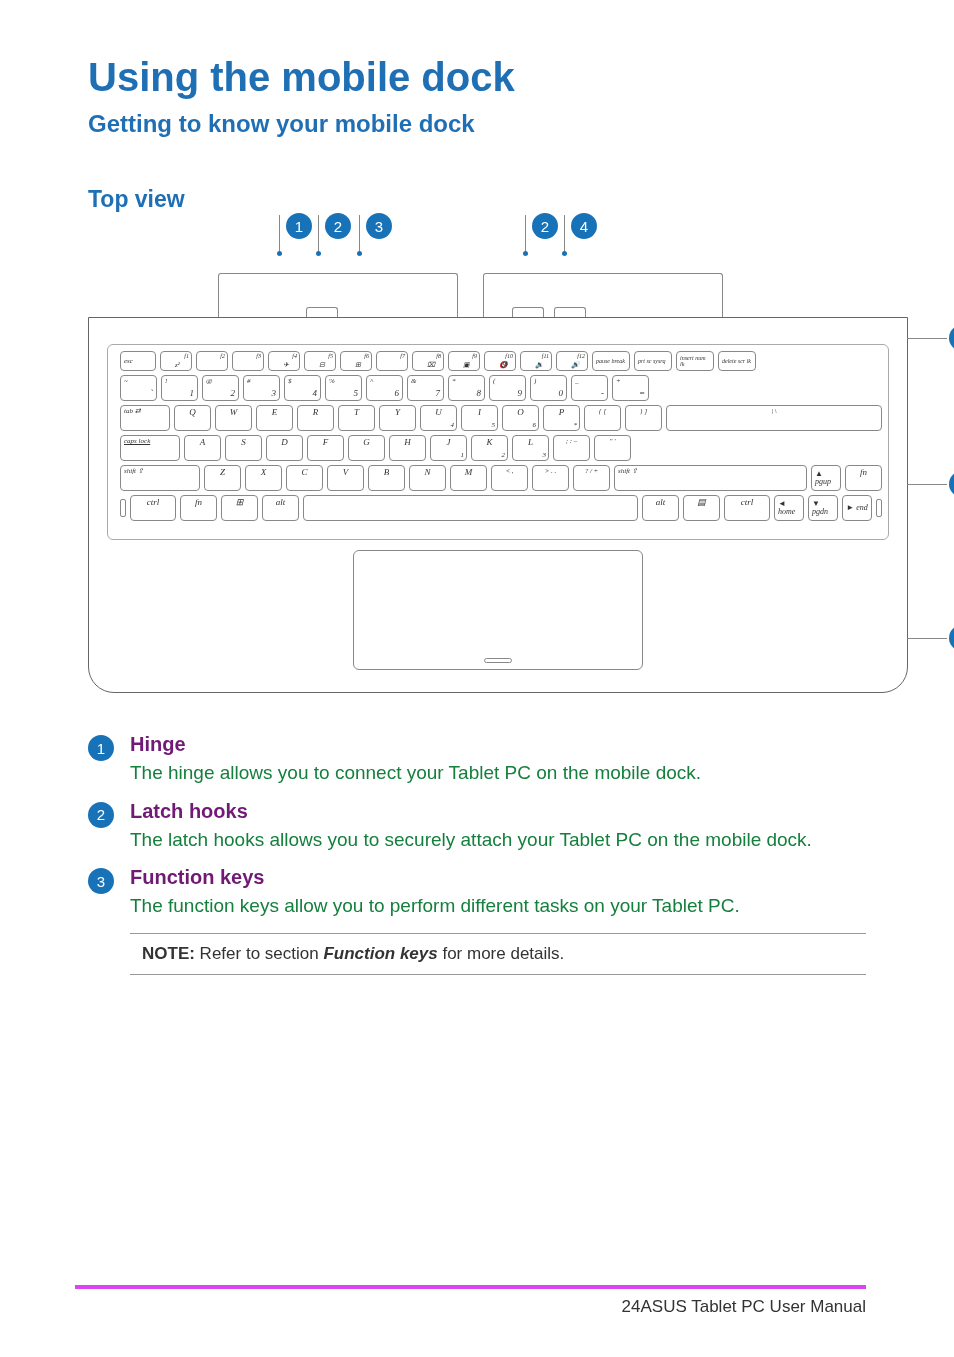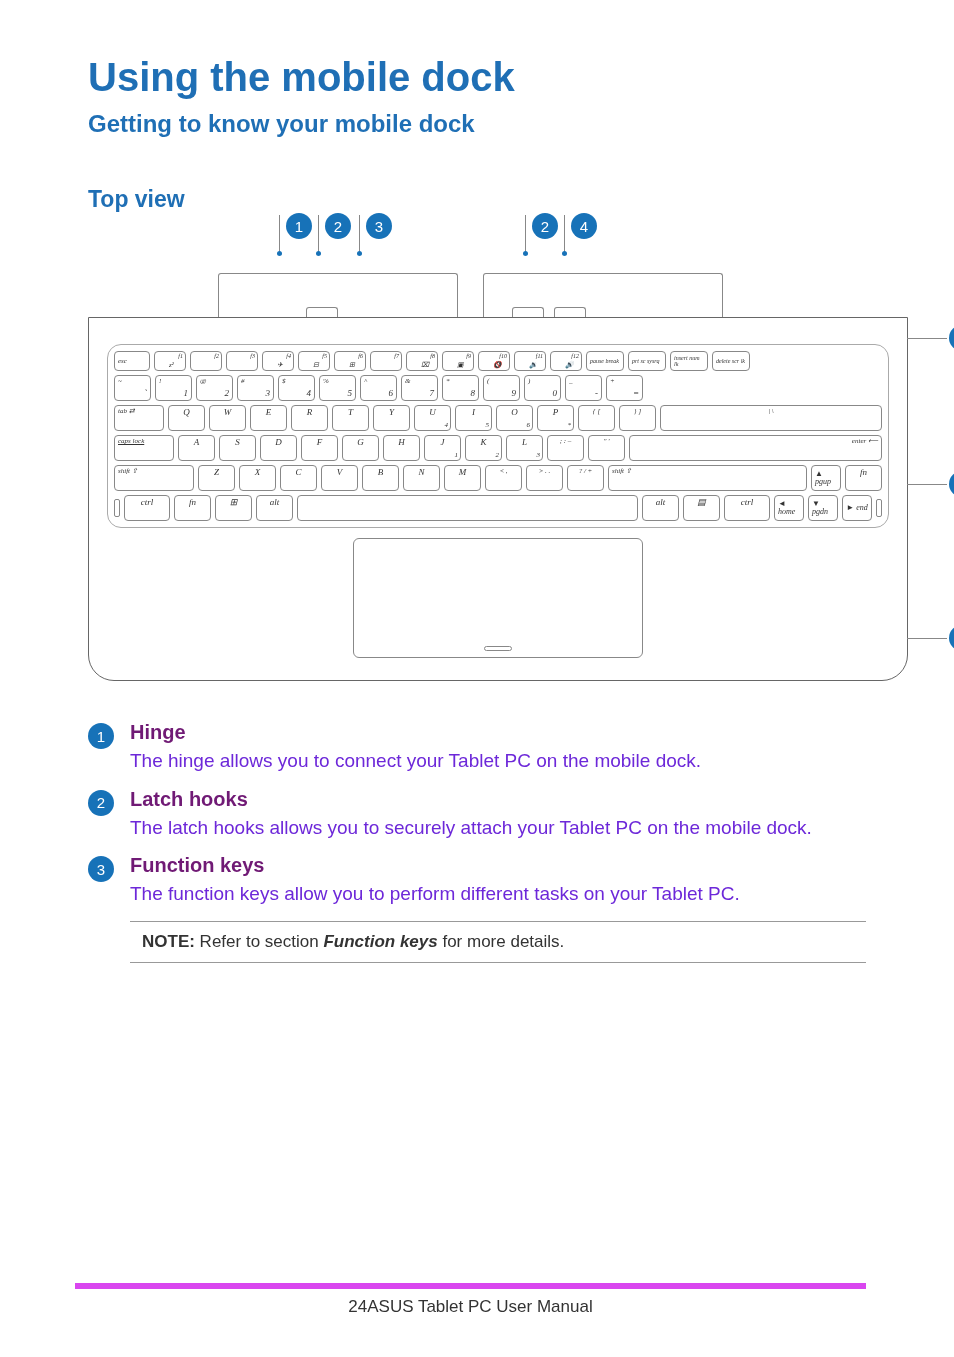--- a/index.html
+++ b/index.html
@@ -109,25 +109,25 @@
     position: relative;
     padding: 26px 18px 22px 18px;
   }
   .rside-wrap { position:absolute; right:-80px; top:0; height:100%; width:80px; }
   .rline { position:absolute; height:1px; background:#888; left:0; width:40px;}
   .rbadge { position:absolute; left:42px; width:26px; height:26px; border-radius:50%; background:#1772b8; color:#fff; display:flex;align-items:center;justify-content:center;font-size:15px;}
 
   
   .keyboard {
     border: 1px solid #aaa;
-    border-radius: 14px;
-    padding: 6px 6px 6px 6px;
+    border-radius: 6px;
+    padding: 6px 6px 6px 12px;
   }
   .krow { display:flex; gap:4px; margin-bottom:4px; }
-  .krow:last-child{margin-bottom:0;}
+  .krow:last-child{margin-bottom:12px;}
   .key {
     border: 1px solid #888;
     border-radius: 4px;
     font-size: 8px;
     font-style: italic;
     font-family: Georgia, serif;
     display:flex;
     flex-direction:column;
     justify-content:space-between;
     padding: 2px 3px;
@@ -169,32 +169,32 @@
   
   .desc-list { margin-top: 10px; }
   .desc-item { display:flex; gap:16px; margin-bottom:14px; align-items:flex-start;}
   .desc-item .num {
     width:26px; height:26px; border-radius:50%; background:#1772b8; color:#fff;
     display:flex; align-items:center; justify-content:center; font-size:15px; flex-shrink:0;
     margin-top:2px;
   }
   .desc-item .txt { flex:1; }
   .desc-item .txt h4 { font-size:20px; font-weight:700; color:#701a75; margin-bottom:4px;}
-  .desc-item .txt p { font-size:19px; color:#6d28d9; line-height:1.35; }
+  .desc-item .txt p { font-size:19px; color:#15803d; line-height:1.35; }
   .note-box {
     border-top:1px solid #999; border-bottom:1px solid #999;
     padding:10px 12px; margin-top:14px; font-size:17px; color:#333;
   }
   .note-box strong.nl{font-weight:700;}
   .note-box em{font-style:italic; font-weight:700;}
 
   .footer {
     position:absolute; bottom:40px; left:75px; right:88px;
-    border-top:6px solid #d946ef; padding-top:8px;
-    display:flex; justify-content:center; font-size:17px; color:#333;
+    border-top:4px solid #d946ef; padding-top:8px;
+    display:flex; justify-content:flex-end; font-size:17px; color:#333;
   }
 </style>
 </head>
 <body>
 
 <div class="page">
   <h1 class="main-title">Using the mobile dock</h1>
   <h2 class="sub-title">Getting to know your mobile dock</h2>
   <h3 class="section-title">Top view</h3>
 
@@ -438,23 +438,20 @@
             </div>
           <div class="key std">
               <span class="c">L</span>
               <span style="position:absolute;right:2px;bottom:1px;font-size:7px;">3</span>
             </div>
           <div class="key std">
               <span class="c" style="font-size:7px;">; :  –</span>
             </div>
           <div class="key std">
               <span class="c" style="font-size:7px;">" '  </span>
-            </div>
-          <div class="key wenter" style="flex:1;">
-              <span style="align-self:flex-end;font-size:7px;">enter ⟵</span>
             </div>
         </div>
 
         <div class="krow">
           <div class="key wshift">
               <span class="tl">shift ⇧</span>
             </div>
           <div class="key std">
               <span class="c">Z</span>
             </div>

